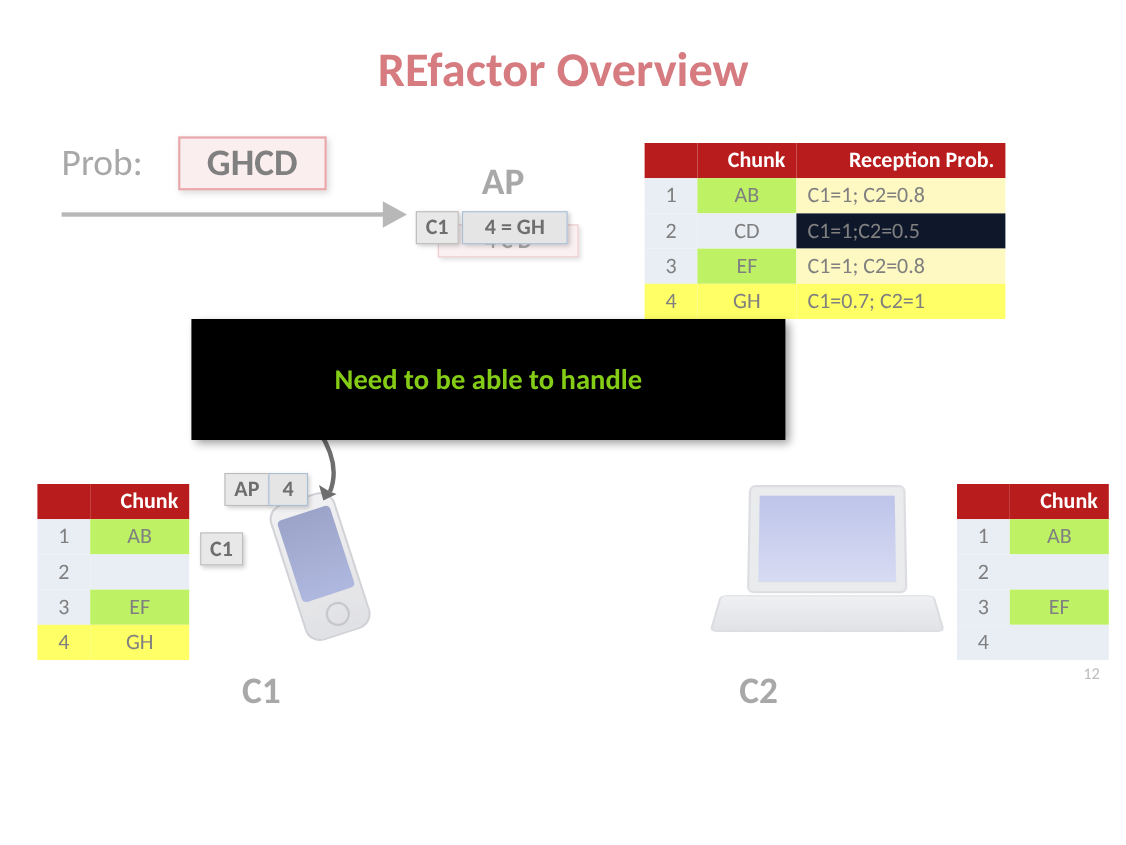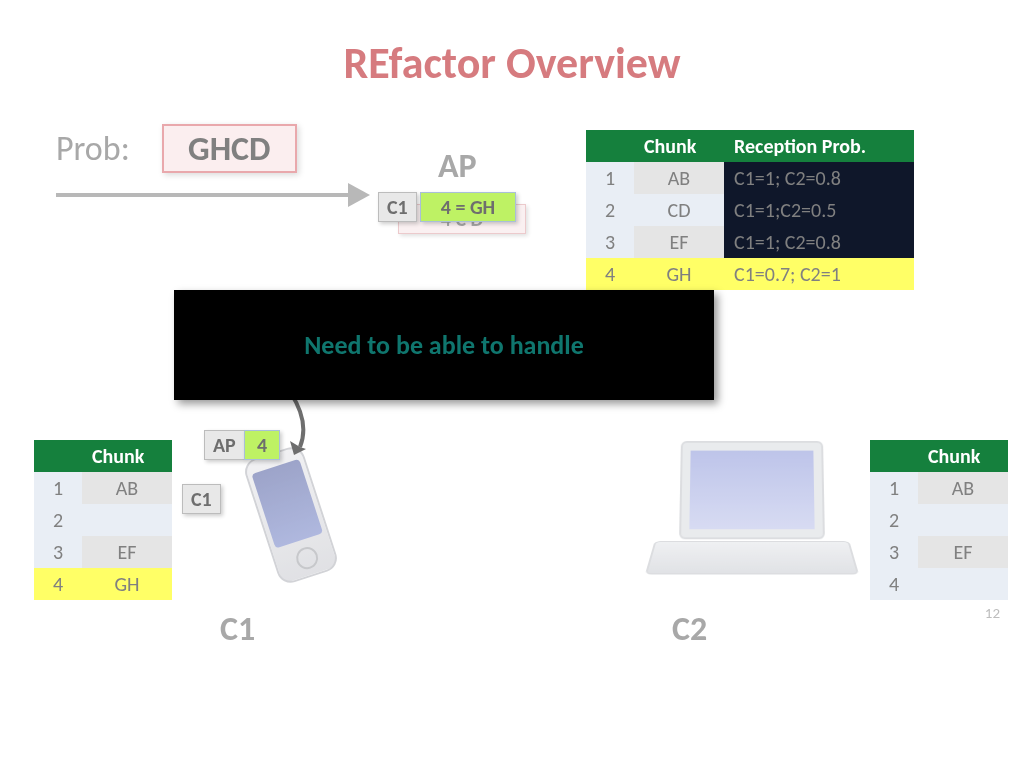--- a/index.html
+++ b/index.html
@@ -7,47 +7,47 @@
   .title{position:absolute;top:36px;left:0;width:1024px;text-align:center;font-size:44px;font-weight:bold;color:#d67b7f}
   .data-label{position:absolute;top:128px;left:56px;font-size:34px;color:#a8a8a8}
   .data-box{position:absolute;top:124px;left:162px;padding:2px 24px;border:2px solid #e9a8ac;background:#fbeeef;font-size:34px;font-weight:bold;color:#808080;box-shadow:2px 2px 6px rgba(0,0,0,.15)}
   .ap-label{position:absolute;top:145px;left:438px;font-size:34px;font-weight:bold;color:#a8a8a8}
   .arrow-in{position:absolute;top:185px;left:56px;width:320px;height:20px}
   .arrow-in .line{position:absolute;top:8px;left:0;width:295px;height:4px;background:#b8b8b8}
   .arrow-in .head{position:absolute;top:-2px;left:292px;width:0;height:0;border-top:12px solid transparent;border-bottom:12px solid transparent;border-left:22px solid #b8b8b8}
   
   .chip{position:absolute;padding:2px 8px;font-size:20px;font-weight:bold;box-shadow:2px 2px 4px rgba(0,0,0,.2)}
   .chip-grey{background:#e8e8e8;border:1px solid #bcbcbc;color:#6e6e6e}
-  .chip-blue{background:#bef264;border:1px solid #a9bfd8;color:#6e6e6e}
+  .chip-blue{background:#e5e5e5;border:1px solid #a9bfd8;color:#6e6e6e}
   .chip-pink{background:#f8e7e8;border:1px solid #e0a8ab;color:#6e6e6e}
   .ap-c1{top:192px;left:378px}
   .ap-eq{top:192px;left:420px;width:78px;text-align:center}
   .ap-behind{top:204px;left:398px;width:110px;text-align:center;opacity:.6}
   
   table{border-collapse:collapse;font-size:20px}
-  th{background:#15803d;color:#fff;font-weight:bold;padding:4px 10px;text-align:left}
+  th{background:#b91c1c;color:#fff;font-weight:bold;padding:4px 10px;text-align:right}
   td{padding:4px 10px;text-align:center;color:#808080}
   tr.idx td:first-child{background:#e9eef5}
-  tr.idx td:nth-child(2){background:#e5e5e5}
+  tr.idx td:nth-child(2){background:#bef264}
   tr.alt td:first-child{background:#e9eef5}
   tr.alt td:nth-child(2){background:#e9eef5}
   tr.alt td:nth-child(3){background:#0f172a}
   tr.hl td{background:#ffff66!important}
   .tbl-top{position:absolute;top:130px;left:586px}
-  .tbl-top td:nth-child(3){text-align:left;background:#0f172a}
+  .tbl-top td:nth-child(3){text-align:left;background:#fef9c3}
   .tbl-top th:first-child,.tbl-top td:first-child{min-width:28px}
   .tbl-top th:nth-child(2),.tbl-top td:nth-child(2){min-width:70px}
   .tbl-top th:nth-child(3),.tbl-top td:nth-child(3){min-width:170px}
   .tbl-small{position:absolute}
   .tbl-small th:first-child,.tbl-small td:first-child{min-width:28px}
   .tbl-small th:nth-child(2),.tbl-small td:nth-child(2){min-width:70px}
   .tbl-left{top:440px;left:34px}
   .tbl-right{top:440px;left:870px}
   
-  .overlay{position:absolute;top:290px;left:174px;width:540px;height:110px;background:#000;color:#0f766e;display:flex;align-items:center;justify-content:center;text-align:center;font-size:26px;font-weight:bold;line-height:1.25;box-shadow:4px 4px 8px rgba(0,0,0,.4)}
+  .overlay{position:absolute;top:290px;left:174px;width:540px;height:110px;background:#000;color:#84cc16;display:flex;align-items:center;justify-content:center;text-align:center;font-size:26px;font-weight:bold;line-height:1.25;box-shadow:4px 4px 8px rgba(0,0,0,.4)}
   
   .apchip{top:430px;left:204px}
   .num4{top:430px;left:244px;width:18px;text-align:center}
   .c1chip{top:484px;left:182px}
   .ghcd{top:484px;left:226px;letter-spacing:6px;padding:2px 12px}
   
   .phone{position:absolute;top:450px;left:260px;width:62px;height:130px;transform:rotate(-18deg);opacity:.55}
   .phone-body{position:absolute;inset:0;background:linear-gradient(#e6e6ea,#c8c9cf);border:2px solid #aeb0b7;border-radius:14px}
   .phone-screen{position:absolute;top:14px;left:6px;right:6px;height:78px;background:linear-gradient(#4d5a9e,#6f7fc5);border-radius:4px}
   .phone-btn{position:absolute;bottom:8px;left:50%;width:18px;height:18px;margin-left:-9px;border:2px solid #9a9ca2;border-radius:50%}

